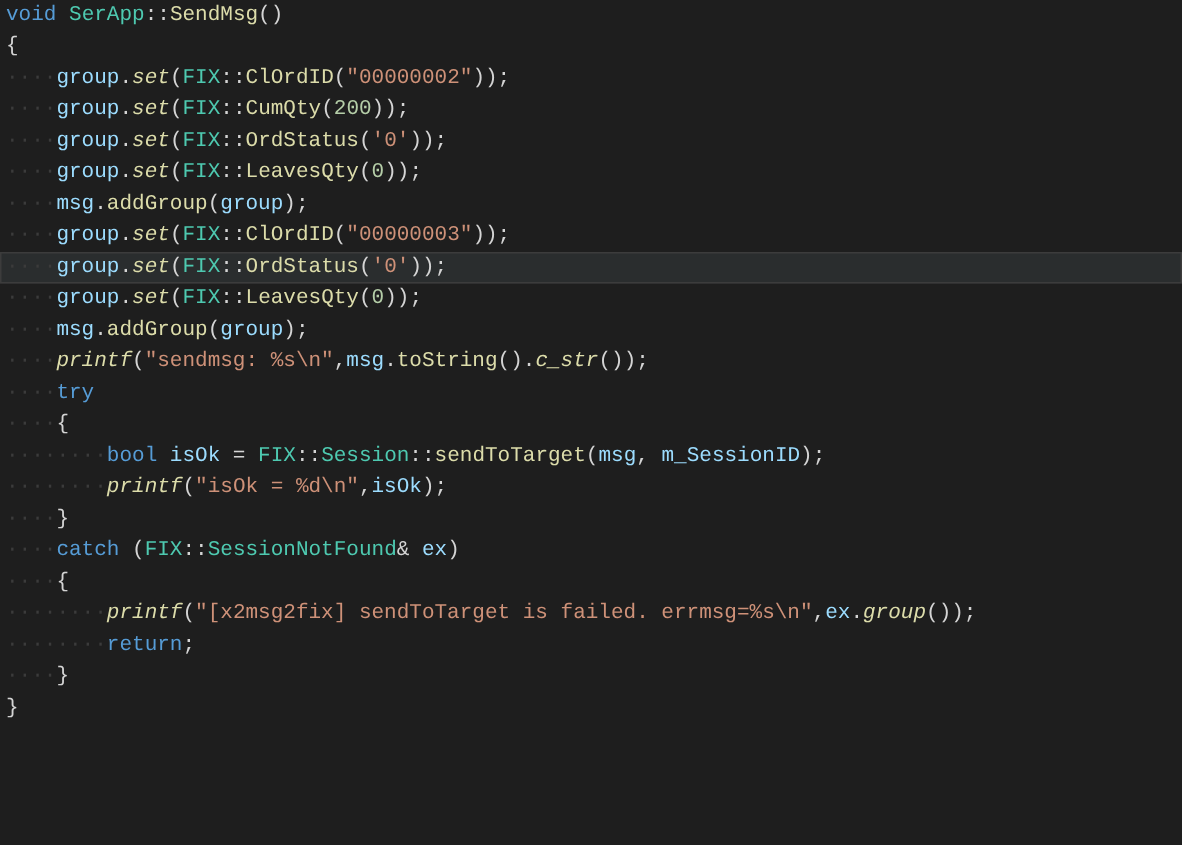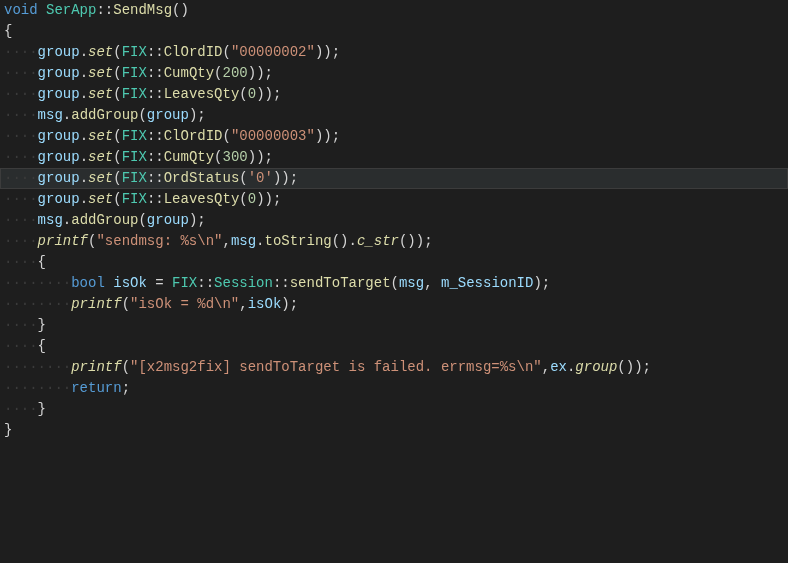--- a/index.html
+++ b/index.html
@@ -39,30 +39,32 @@
   .ws   { color: #3b3b3b; }
 </style>
 </head>
 <body>
 
 <div class="editor" id="editor">
     <div class="line"><span class="kw">void</span><span class="pun"> </span><span class="cls">SerApp</span><span class="pun">::</span><span class="fn">SendMsg</span><span class="pun">()</span></div>
     <div class="line"><span class="pun">{</span></div>
     <div class="line"><span class="ws">····</span><span class="var">group</span><span class="pun">.</span><span class="fni">set</span><span class="pun">(</span><span class="cls">FIX</span><span class="pun">::</span><span class="fn">ClOrdID</span><span class="pun">(</span><span class="str">"00000002"</span><span class="pun">));</span></div>
     <div class="line"><span class="ws">····</span><span class="var">group</span><span class="pun">.</span><span class="fni">set</span><span class="pun">(</span><span class="cls">FIX</span><span class="pun">::</span><span class="fn">CumQty</span><span class="pun">(</span><span class="num">200</span><span class="pun">));</span></div>
+    <div class="line"><span class="ws">····</span><span class="var">group</span><span class="pun">.</span><span class="fni">set</span><span class="pun">(</span><span class="cls">FIX</span><span class="pun">::</span><span class="fn">OrdStatus</span><span class="pun">(</span><span class="str">'0'</span><span class="pun">));</span></div>
     <div class="line"><span class="ws">····</span><span class="var">group</span><span class="pun">.</span><span class="fni">set</span><span class="pun">(</span><span class="cls">FIX</span><span class="pun">::</span><span class="fn">LeavesQty</span><span class="pun">(</span><span class="num">0</span><span class="pun">));</span></div>
     <div class="line"><span class="ws">····</span><span class="var">msg</span><span class="pun">.</span><span class="fn">addGroup</span><span class="pun">(</span><span class="var">group</span><span class="pun">);</span></div>
     <div class="line"><span class="ws">····</span><span class="var">group</span><span class="pun">.</span><span class="fni">set</span><span class="pun">(</span><span class="cls">FIX</span><span class="pun">::</span><span class="fn">ClOrdID</span><span class="pun">(</span><span class="str">"00000003"</span><span class="pun">));</span></div>
-    <div class="line"><span class="ws">····</span><span class="var">group</span><span class="pun">.</span><span class="fni">set</span><span class="pun">(</span><span class="cls">FIX</span><span class="pun">::</span><span class="fn">CumQty</span><span class="pun">(</span><span class="num">300</span><span class="pun">));</span></div>
     <div class="line hl"><span class="ws">····</span><span class="var">group</span><span class="pun">.</span><span class="fni">set</span><span class="pun">(</span><span class="cls">FIX</span><span class="pun">::</span><span class="fn">OrdStatus</span><span class="pun">(</span><span class="str">'0'</span><span class="pun">));</span></div>
     <div class="line"><span class="ws">····</span><span class="var">group</span><span class="pun">.</span><span class="fni">set</span><span class="pun">(</span><span class="cls">FIX</span><span class="pun">::</span><span class="fn">LeavesQty</span><span class="pun">(</span><span class="num">0</span><span class="pun">));</span></div>
     <div class="line"><span class="ws">····</span><span class="var">msg</span><span class="pun">.</span><span class="fn">addGroup</span><span class="pun">(</span><span class="var">group</span><span class="pun">);</span></div>
     <div class="line"><span class="ws">····</span><span class="fni">printf</span><span class="pun">(</span><span class="str">"sendmsg: %s\n"</span><span class="pun">,</span><span class="var">msg</span><span class="pun">.</span><span class="fn">toString</span><span class="pun">().</span><span class="fni">c_str</span><span class="pun">());</span></div>
+    <div class="line"><span class="ws">····</span><span class="kw">try</span></div>
     <div class="line"><span class="ws">····</span><span class="pun">{</span></div>
     <div class="line"><span class="ws">····</span><span class="ws">····</span><span class="kw">bool</span><span class="pun"> </span><span class="var">isOk</span><span class="pun"> = </span><span class="cls">FIX</span><span class="pun">::</span><span class="cls">Session</span><span class="pun">::</span><span class="fn">sendToTarget</span><span class="pun">(</span><span class="var">msg</span><span class="pun">, </span><span class="var">m_SessionID</span><span class="pun">);</span></div>
     <div class="line"><span class="ws">····</span><span class="ws">····</span><span class="fni">printf</span><span class="pun">(</span><span class="str">"isOk = %d\n"</span><span class="pun">,</span><span class="var">isOk</span><span class="pun">);</span></div>
     <div class="line"><span class="ws">····</span><span class="pun">}</span></div>
+    <div class="line"><span class="ws">····</span><span class="kw">catch</span><span class="pun"> (</span><span class="cls">FIX</span><span class="pun">::</span><span class="cls">SessionNotFound</span><span class="pun">&amp; </span><span class="var">ex</span><span class="pun">)</span></div>
     <div class="line"><span class="ws">····</span><span class="pun">{</span></div>
     <div class="line"><span class="ws">····</span><span class="ws">····</span><span class="fni">printf</span><span class="pun">(</span><span class="str">"[x2msg2fix] sendToTarget is failed. errmsg=%s\n"</span><span class="pun">,</span><span class="var">ex</span><span class="pun">.</span><span class="fni">group</span><span class="pun">());</span></div>
     <div class="line"><span class="ws">····</span><span class="ws">····</span><span class="kw">return</span><span class="pun">;</span></div>
     <div class="line"><span class="ws">····</span><span class="pun">}</span></div>
     <div class="line"><span class="pun">}</span></div>
   </div>
 
 </body></html>

